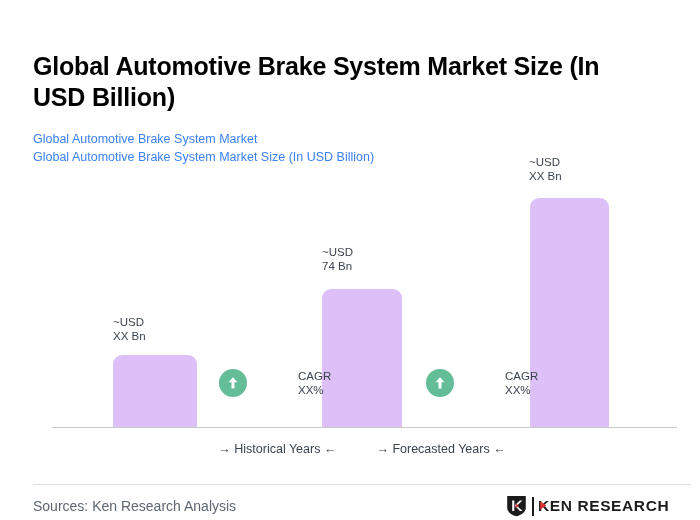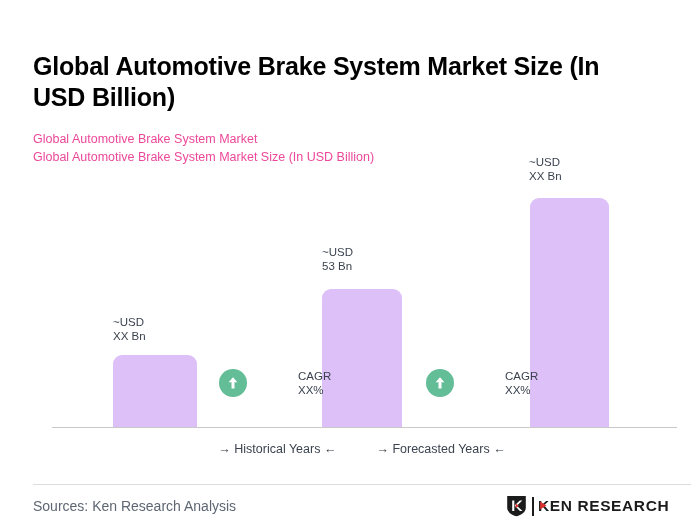--- a/index.html
+++ b/index.html
@@ -38,21 +38,21 @@
   }
   .subtitle-block {
     position: absolute;
     left: 21px;
     top: 98px;
     width: 620px;
   }
   .subtitle-line {
     font-size: 12.5px;
     line-height: 18px;
-    color: #ec4899;
+    color: #3b82f6;
   }
 
   
   .plot {
     position: absolute;
     left: 0;
     top: 0;
     width: 700px;
     height: 440px;
   }
@@ -188,21 +188,21 @@
     <div class="baseline"></div>
 
     <div class="bar-label bar-1-lab">
       <div>~USD</div>
       <div>XX Bn</div>
     </div>
     <div class="bar bar-1"></div>
 
     <div class="bar-label bar-2-lab">
       <div>~USD</div>
-      <div>53 Bn</div>
+      <div>74 Bn</div>
     </div>
     <div class="bar bar-2"></div>
 
     <div class="bar-label bar-3-lab">
       <div>~USD</div>
       <div>XX Bn</div>
     </div>
     <div class="bar bar-3"></div>
 
     <div class="cagr cagr-1">

